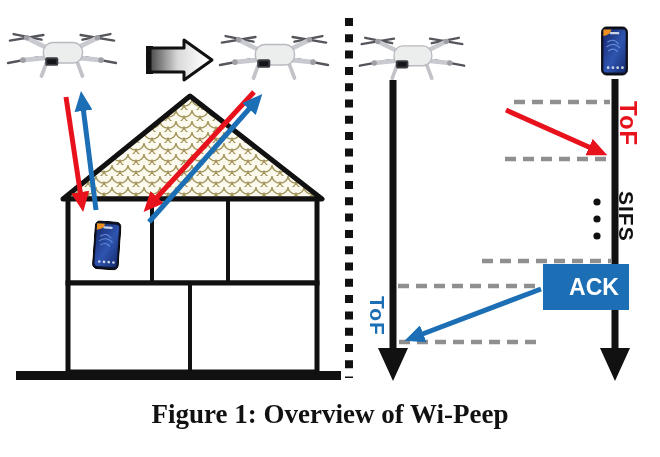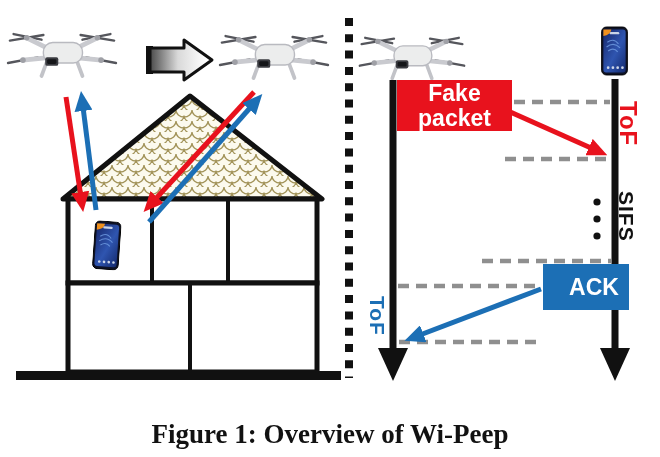--- a/index.html
+++ b/index.html
@@ -10,21 +10,21 @@
   .fake{left:397px;top:80px;width:115px;height:51px;background:var(--red);
         font-size:23px;line-height:25px;padding-top:1px;box-sizing:border-box;}
   .ack{left:543px;top:264px;width:70px;height:46px;background:var(--blue);
        font-size:23px;line-height:46px;padding-left:16px;}
   .vlabel{position:absolute;writing-mode:vertical-rl;font-weight:bold;
           font-family:"Liberation Sans",sans-serif;letter-spacing:1px;line-height:1;}
   .tof-red{left:616px;top:101px;font-size:24px;color:var(--red);}
   .sifs{left:616px;top:191px;font-size:21px;color:var(--ink);}
   .tof-blue{left:367px;top:296px;font-size:21px;color:var(--blue);}
   .caption{position:absolute;left:0;top:399px;width:660px;text-align:center;
-           font-family:"Liberation Serif",serif;font-weight:bold;font-size:27px;color:var(--ink);margin-top:20px;}
+           font-family:"Liberation Serif",serif;font-weight:bold;font-size:27px;color:var(--ink);}
   .dash{stroke:var(--dash);stroke-width:4.5;stroke-dasharray:11 7;}
   .sig{fill:none;stroke-linecap:butt;}
   .red-l{stroke:var(--red);stroke-width:5;}
   .blue-l{stroke:var(--blue);stroke-width:5;}
   .tl{stroke:var(--ink);stroke-width:7;}
 </style>
 </head>
 <body>
 
 <div class="canvas">
@@ -155,20 +155,19 @@
         <circle cx="597" cy="202" r="3.6"></circle>
           <circle cx="597" cy="219" r="3.6"></circle>
           <circle cx="597" cy="236" r="3.6"></circle>
       </g>
 
       <line class="sig red-l" x1="506" y1="110" x2="600" y2="152" marker-end="url(#mr)"></line>
       <line class="sig blue-l" x1="541" y1="289" x2="412" y2="338" marker-end="url(#mb)"></line>
     </g>
   </svg>
 
-  <div class="label fake">Fake packet</div>
   <div class="label ack">ACK</div>
   <div class="vlabel tof-red">ToF</div>
   <div class="vlabel sifs">SIFS</div>
   <div class="vlabel tof-blue">ToF</div>
 
   <div class="caption">Figure 1: Overview of Wi-Peep</div>
 </div>
 
 </body></html>

